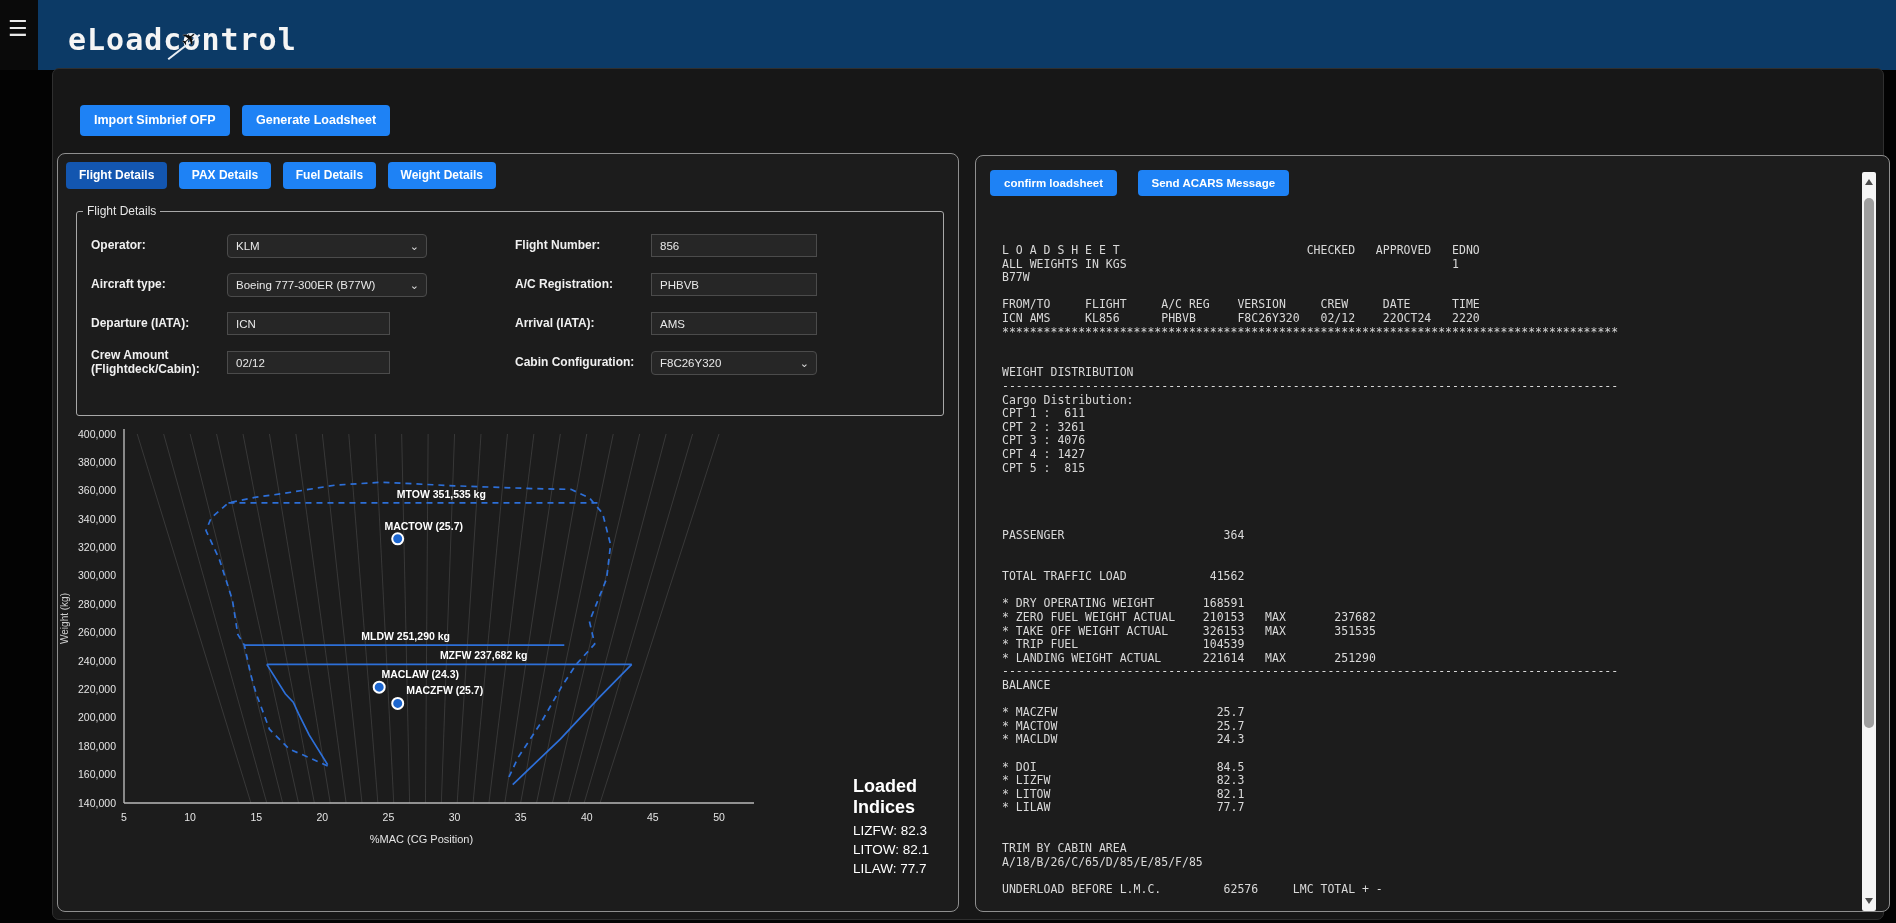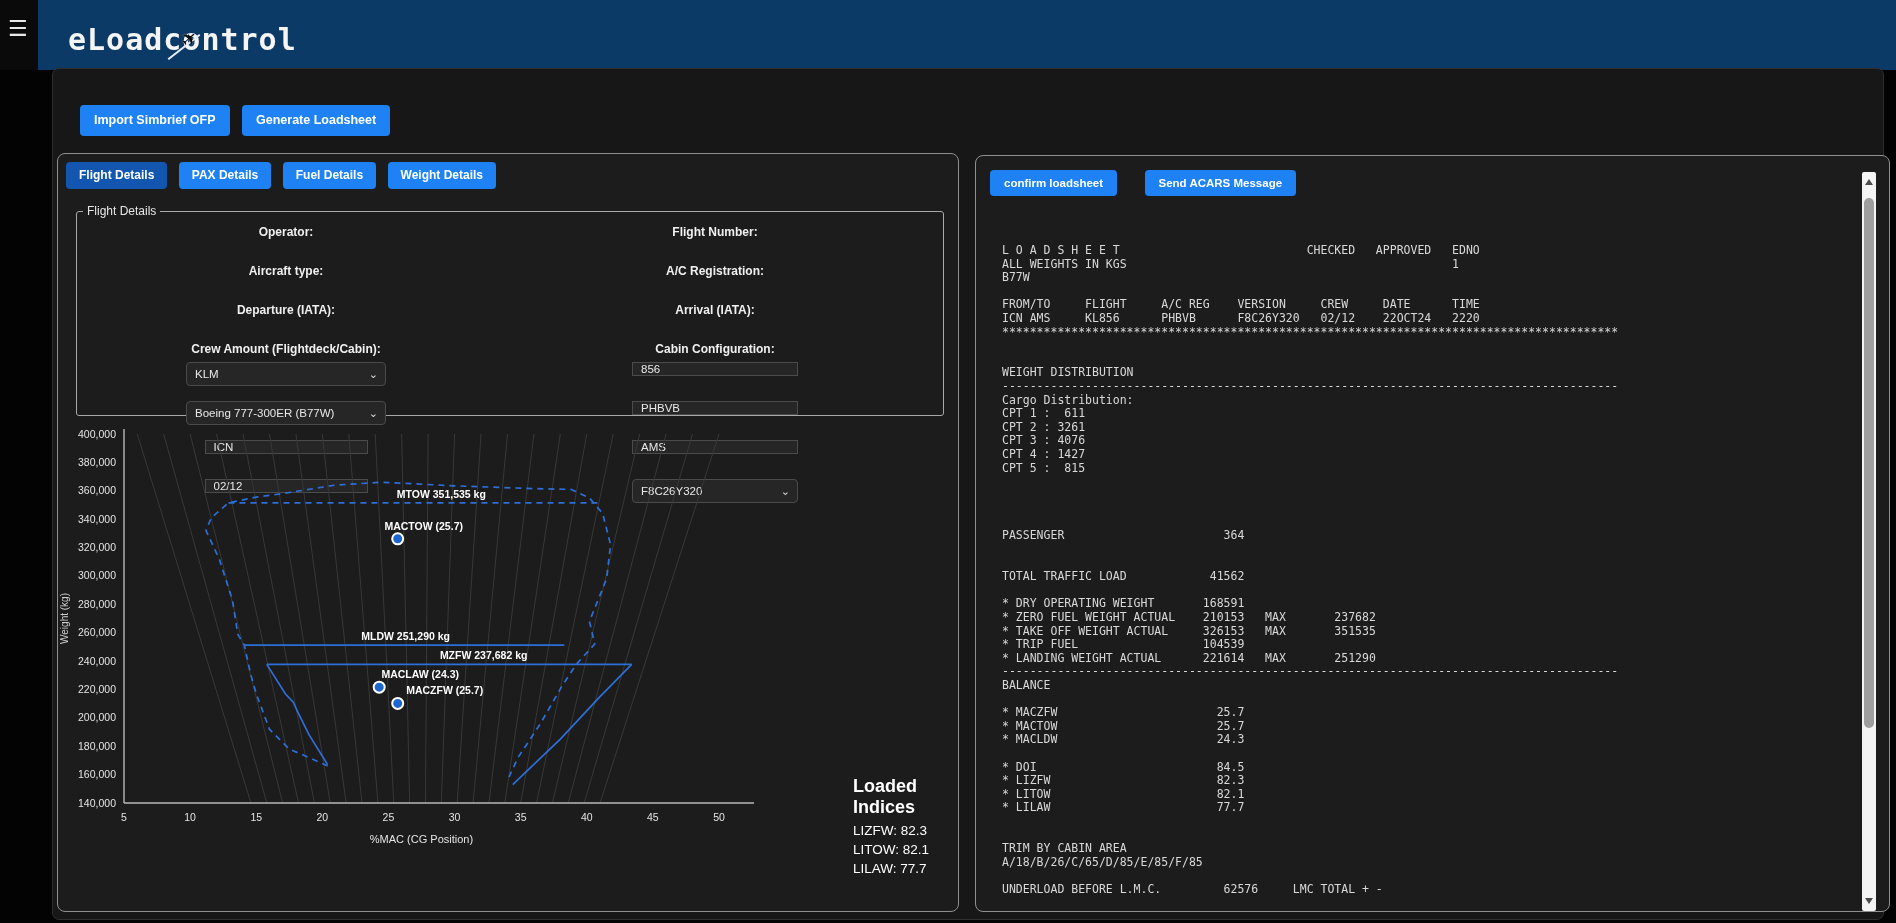--- a/index.html
+++ b/index.html
@@ -41,40 +41,40 @@
          font-size:12px; height:27px; line-height:27px; padding:0 13px; margin-right:7px; cursor:pointer; }
   .tab.active { background:#1356b0; }
 
   
   fieldset.flight { position:absolute; left:18px; top:50px; width:868px; height:212px;
                     border:1px solid #a8a8a8; border-radius:3px; }
   fieldset.flight legend { color:#e6e6e6; font-size:12px; padding:0 4px; margin-left:6px; }
   .form-col { position:absolute; top:8px; }
   .form-col.c1 { left:14px;  width:390px; }
   .form-col.c2 { left:438px; width:400px; }
-  .frow { display:flex; align-items:center; height:39px;flex-direction:column; }
+  .frow { display:flex; align-items:center; height:39px; }
   .frow label { flex:0 0 136px; color:#f0f0f0; font-size:12px; font-weight:bold; line-height:1.15; }
   .tinput { width:163px; height:23px; background:#262626; border:1px solid #4b4b4b; border-radius:0;
             color:#e8e8e8; font-size:11.5px; font-family:"Liberation Sans",sans-serif; padding:0 8px; }
   .c2 .tinput { width:166px; }
   .tselect { position:relative; width:200px; height:24px; background:#262626; border:1px solid #4b4b4b;
              border-radius:4px; color:#e8e8e8; font-size:11.5px; line-height:22px; padding:0 22px 0 8px; cursor:pointer; }
   .c2 .tselect { width:166px; }
   .tselect .chev { position:absolute; right:7px; top:0px; font-size:11px; color:#dcdcdc; }
 
   
   #cg-chart { position:absolute; left:0px; top:263px; width:750px; height:445px; }
   #cg-svg text { font-family:"Liberation Sans",sans-serif; }
   .loaded-indices { position:absolute; left:795px; top:622px; color:#fff; }
   .loaded-indices .li-title { font-size:18px; font-weight:bold; margin-bottom:3px; }
   .loaded-indices .li-line { font-size:13.5px; line-height:19px; }
 
   
   .rp-toolbar { position:absolute; left:14px; top:14px; }
-  .rp-toolbar .btn { margin-right:23px;text-align:center; }
+  .rp-toolbar .btn { margin-right:16px;text-align:center; }
   pre.loadsheet { position:absolute; left:26px; top:88px; width:850px;
                   font-family:"DejaVu Sans Mono", monospace; font-size:11.5px; line-height:13.6px;
                   color:#d9d9d9; white-space:pre; }
 
   
   .sbar { position:absolute; right:13px; top:16px; width:14px; height:739px; background:#f4f4f4; border-radius:2px; }
   .sbar .thumb { position:absolute; left:2px; top:26px; width:10px; height:530px; background:#9e9e9e; border-radius:5px; }
   .sbar .arrow { position:absolute; left:3px; width:0; height:0; border-left:4px solid transparent;
                  border-right:4px solid transparent; }
   .sbar .arrow.up   { top:7px;    border-bottom:6px solid #4c4c4c; }

